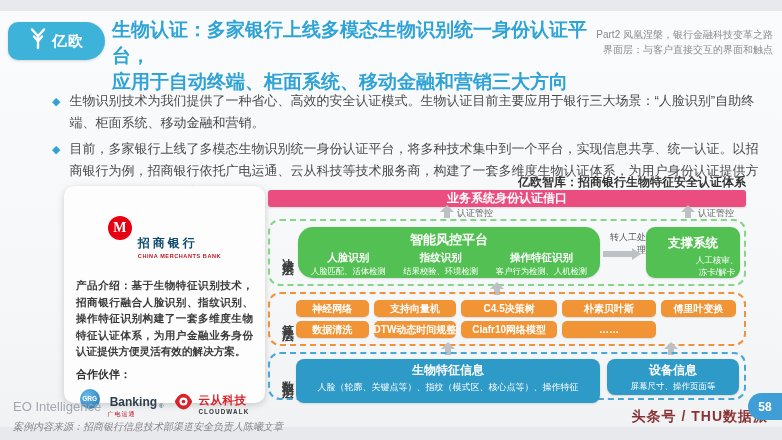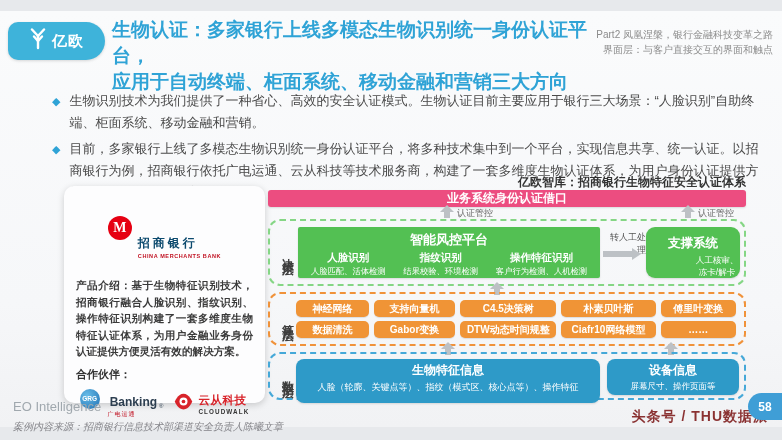--- a/index.html
+++ b/index.html
@@ -53,21 +53,21 @@
             color:#fff;font-size:12px;font-weight:bold;text-align:center;line-height:17px;box-shadow:0 1px 2px rgba(0,0,0,.12);}
   .auth-label{position:absolute;font-size:9px;color:#666;}
 
   .layer{position:absolute;left:268px;width:478px;border-radius:12px;box-sizing:border-box;}
   .layer.decision{top:219px;height:67px;border:2px dashed #85d685;}
   .layer.algorithm{top:292px;height:54px;border:2px dashed #f0923a;}
   .layer.data{top:352px;height:48px;border:2px dashed #45a8d8;}
   .layer-label{position:absolute;left:9px;top:50%;transform:translateY(-50%);writing-mode:vertical-rl;
                font-size:12px;font-weight:bold;color:#3d3d3d;letter-spacing:3px;}
 
-  .risk-platform{position:absolute;left:28px;top:6px;width:302px;height:51px;background:#53c053;border-radius:2px;
+  .risk-platform{position:absolute;left:28px;top:6px;width:302px;height:51px;background:#53c053;border-radius:15px;
                  color:#fff;text-align:center;box-shadow:0 1px 2px rgba(0,0,0,.12);}
   .rp-title{font-size:13px;font-weight:bold;margin-top:4px;}
   .rp-cols{display:flex;justify-content:space-around;margin-top:2px;padding:0 4px;}
   .rp-col .nm{font-size:10.5px;font-weight:bold;}
   .rp-col .sb{font-size:8.3px;margin-top:1px;}
   .transfer-label{position:absolute;left:332px;top:10px;width:44px;font-size:9px;color:#555;text-align:right;}
   .support-box{position:absolute;left:376px;top:6px;width:94px;height:51px;background:#53c053;border-radius:9px;
                color:#fff;text-align:center;box-shadow:0 1px 2px rgba(0,0,0,.12);}
   .sp-title{font-size:12.5px;font-weight:bold;margin-top:8px;}
   .sp-sub{font-size:8.5px;margin-top:3px;padding-left:48px;}
@@ -228,21 +228,20 @@
 
   <div class="layer algorithm">
     <div class="layer-label">算法层</div>
     <div class="algo-grid">
       <div class="algo-box">神经网络</div>
       <div class="algo-box">支持向量机</div>
       <div class="algo-box">C4.5决策树</div>
       <div class="algo-box">朴素贝叶斯</div>
       <div class="algo-box">傅里叶变换</div>
       <div class="algo-box">数据清洗</div>
-      <div class="algo-box">Gabor变换</div>
       <div class="algo-box">DTW动态时间规整</div>
       <div class="algo-box">Ciafr10网络模型</div>
       <div class="algo-box">……</div>
     </div>
   </div>
 
   <div class="up-arrow" style="left:441px;top:342px;">
       <div class="head"></div>
       <div class="stem"></div>
     </div>

